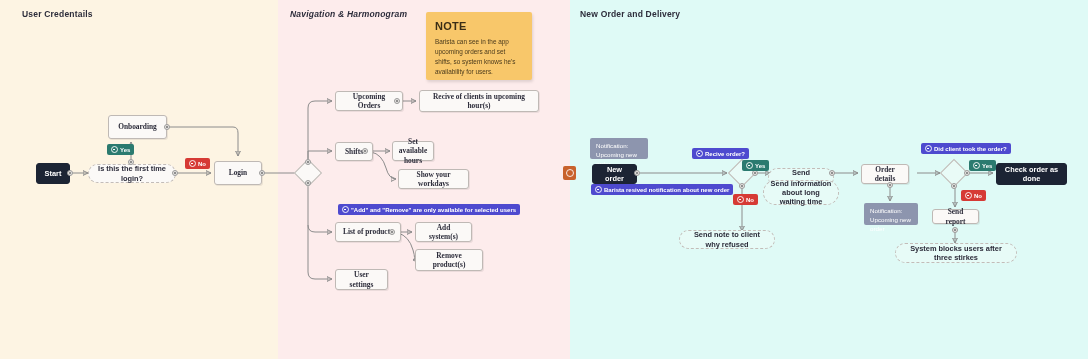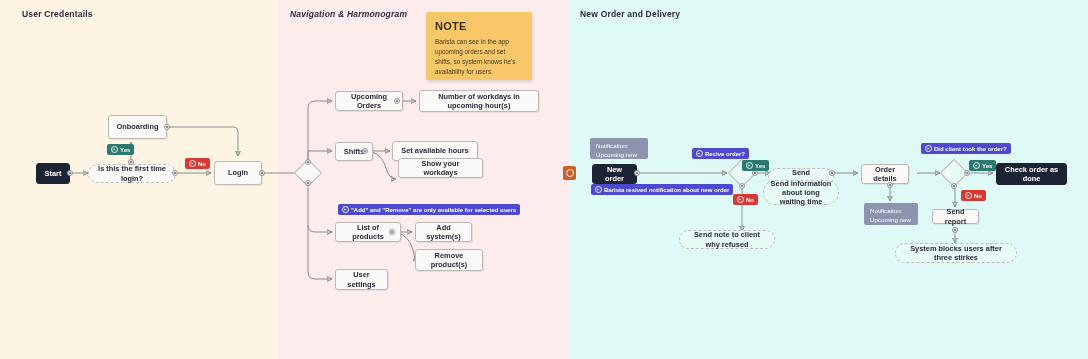--- a/index.html
+++ b/index.html
@@ -23,20 +23,21 @@
   
   .node{
     position:absolute;box-sizing:border-box;
     display:flex;align-items:center;justify-content:center;
     text-align:center;font-size:7.4px;font-weight:bold;color:#2C2C3A;
     line-height:1.25;padding:2px 6px;
   }
   .rect{
     background:#FBF9F7;border:1px solid #BFB9B5;border-radius:3px;
     box-shadow:1px 1px 0 rgba(0,0,0,.07);
+    font-family:Liberation Serif, serif;
   }
   .dark{
     background:#1C2434;border:1px solid #1C2434;border-radius:3px;color:#FFFFFF;
   }
   .pill{
     background:#FBF9F7;border:1px dashed #C3BCB8;border-radius:22px;
   }
   .pill.cyan{background:#E7FBF7;}
 
   
@@ -194,28 +195,28 @@
     <div class="note-body">Barista can see in the app upcoming orders and set shifts, so system knows he's availability for users.</div>
   </div>
 
   <div class="diamond" style="left:298px;top:163px;width:20px;height:20px;"></div>
   <div class="port" style="left:305px;top:159px;"></div>
   <div class="port" style="left:305px;top:180px;"></div>
 
   <div class="node rect" style="left:335px;top:91px;width:68px;height:20px;">Upcoming Orders</div>
   <div class="port" style="left:394px;top:98px;"></div>
 
-  <div class="node rect" style="left:419px;top:90px;width:120px;height:22px;">Number of workdays in upcoming hour(s)</div>
+  <div class="node rect" style="left:419px;top:90px;width:120px;height:22px;">Recive of clients in upcoming hour(s)</div>
 
   <div class="node rect" style="left:335px;top:142px;width:38px;height:19px;">Shifts</div>
   <div class="port" style="left:362px;top:148px;"></div>
 
-  <div class="node rect" style="left:392px;top:141px;width:86px;height:20px;">Set available hours</div>
-
-  <div class="node rect" style="left:398px;top:158px;width:85px;height:20px;">Show your workdays</div>
+  <div class="node rect" style="left:392px;top:141px;width:42px;height:20px;">Set available hours</div>
+
+  <div class="node rect" style="left:398px;top:169px;width:71px;height:20px;">Show your workdays</div>
 
   <div class="badge info" style="left:338px;top:204px;">
     <span class="bico"></span>
     <span>"Add" and "Remove" are only available for selected users</span>
   </div>
 
   <div class="node rect" style="left:335px;top:222px;width:66px;height:20px;">List of products</div>
   <div class="port" style="left:389px;top:229px;"></div>
 
   <div class="node rect" style="left:415px;top:222px;width:57px;height:20px;">Add system(s)</div>

